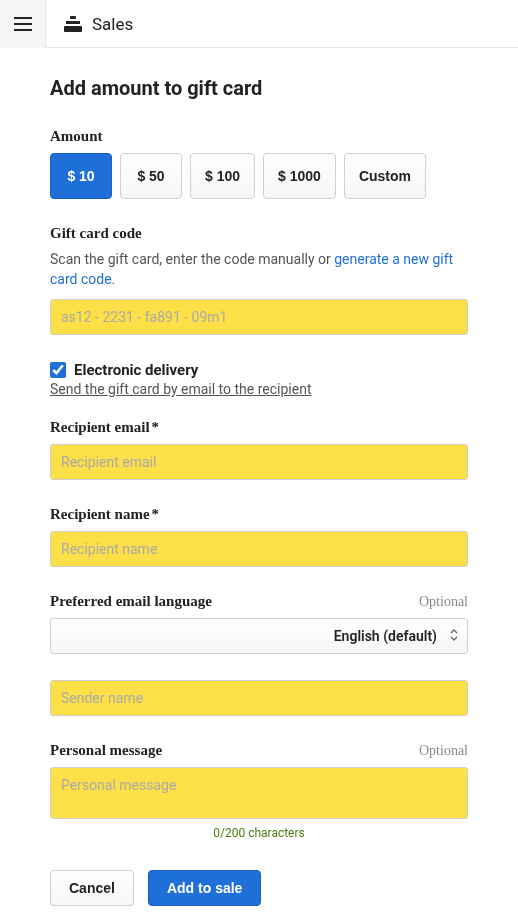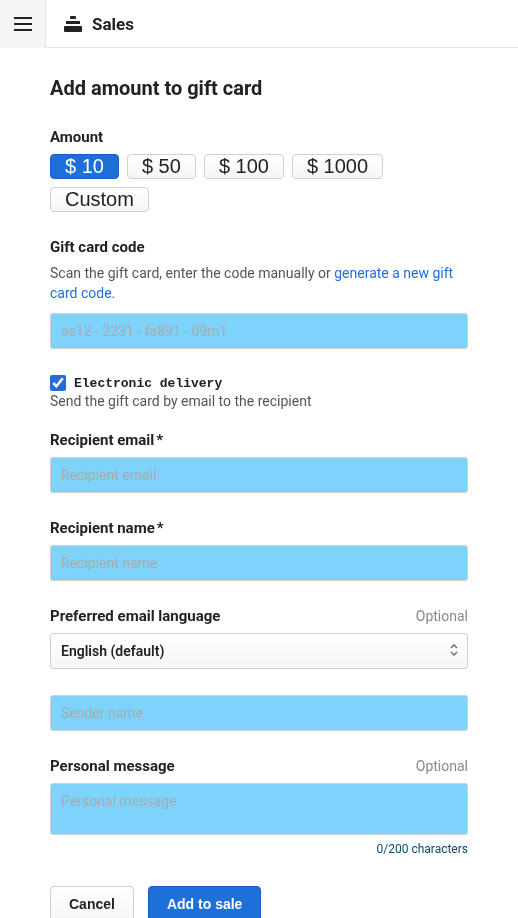--- a/index.html
+++ b/index.html
@@ -27,41 +27,42 @@
     cursor: pointer;
   }
   .title-area {
     display: flex;
     align-items: center;
     padding-left: 18px;
     gap: 10px;
   }
   .title-text {
     font-size: 17px;
-    font-weight: 700;
+    font-weight: 400;
     color: #222;
   }
   .content {
     padding: 28px 50px 40px 50px;
   }
   .page-title {
     font-size: 20px;
     font-weight: 700;
     margin-bottom: 28px;
     color: #222;
   }
   .field-group { margin-bottom: 26px; }
   .field-label {
     font-size: 15px;
     font-weight: 700;
     color: #222;
     margin-bottom: 8px;
     display: flex;
     justify-content: space-between;
     align-items: baseline;
+    font-family: Liberation Serif, serif;
   }
   .optional {
     font-weight: 400;
     color: #888;
     font-size: 14px;
     text-align: center;
   }
   .helper {
     font-size: 14px;
     color: #555;
@@ -70,95 +71,96 @@
   }
   .helper a { color: #1f6fd8; text-decoration: none; }
   .amount-row {
     display: flex;
     gap: 8px;
     flex-wrap: wrap;
   }
   .amount-btn {
     flex: 0 0 auto;
     min-width: 62px;
-    padding: 0 14px;
+    padding: 14px 14px;
     border: 1px solid #d0d0d0;
     border-radius: 4px;
     background: linear-gradient(#fff, #f6f6f6);
-    font-size: 20px;
-    font-weight: 400;
+    font-size: 14px;
+    font-weight: 700;
     color: #222;
     cursor: pointer;
     text-align: center;
   }
   .amount-btn.selected {
     background: #1f6fd8;
     border-color: #1a5fbf;
     color: #fff;
   }
   .text-input, .select-input, .textarea-input {
     width: 100%;
     padding: 9px 10px;
     border: 1px solid #d0d0d0;
     border-radius: 3px;
     font-size: 14px;
     font-family: inherit;
     color: #222;
-    background: #7dd3fc;
+    background: #fde047;
   }
   .text-input::placeholder, .textarea-input::placeholder { color: #aaa; }
   .select-wrap {
     position: relative;
   }
   .select-input {
     appearance: none;
     -webkit-appearance: none;
     background: linear-gradient(#fff, #f6f6f6);
     font-weight: 600;
-    padding-right: 18px;
-    cursor: pointer;
+    padding-right: 30px;
+    cursor: pointer;
+    text-align: right;
   }
   .select-caret {
     position: absolute;
     right: 10px;
     top: 50%;
     transform: translateY(-50%);
     pointer-events: none;
     color: #666;
     font-size: 11px;
     line-height: 1;
   }
   .textarea-input { resize: none; height: 52px; }
   .char-count {
-    text-align: right;
+    text-align: center;
     font-size: 12px;
-    color: #0c4a6e;
+    color: #4d7c0f;
     margin-top: 4px;
   }
   .checkbox-row {
     display: flex;
     align-items: center;
     gap: 8px;
     margin-bottom: 2px;
   }
   .checkbox {
     width: 16px;
     height: 16px;
     accent-color: #1f6fd8;
     cursor: pointer;
   }
   .checkbox-label {
-    font-size: 13px;
-    font-weight: 700;
-    font-family: Liberation Mono, monospace;
+    font-size: 15px;
+    font-weight: 700;
   }
   .checkbox-helper {
     font-size: 14px;
     color: #555;
     margin-bottom: 22px;
+    text-decoration: underline;
   }
   .actions {
     display: flex;
     gap: 14px;
     margin-top: 30px;
   }
   .btn {
     padding: 9px 18px;
     border-radius: 4px;
     font-size: 14px;

